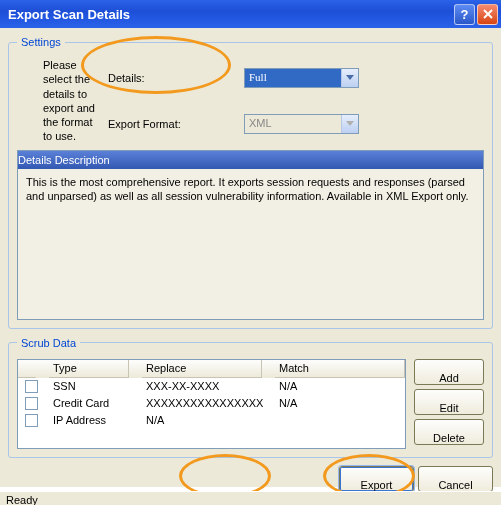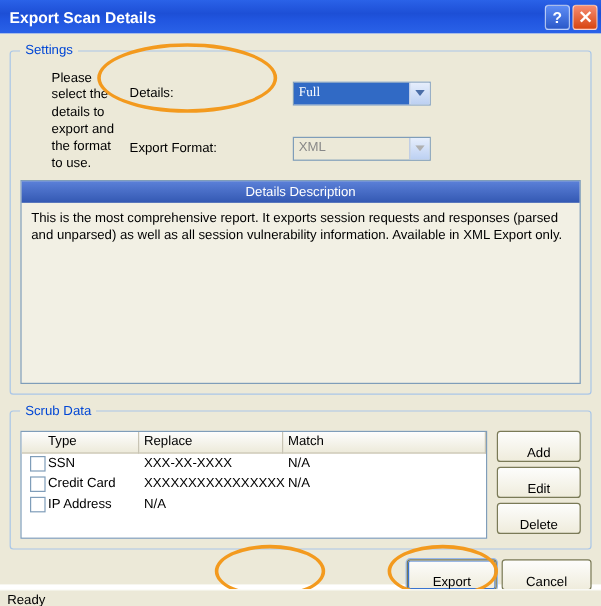--- a/index.html
+++ b/index.html
@@ -106,21 +106,21 @@
 
   
   .desc-box {
     border:1px solid #7f9db9;
     background:#f2f0e4;
     margin-top:6px;
   }
   .desc-head {
     background: linear-gradient(to bottom,#5b80d8,#3358b2);
     color:#fff;
-    text-align:center;
+    text-align:left;
     font-size:11px;
     padding:3px 0;
   }
   .desc-body {
     padding:6px 8px;
     min-height:150px;
     font-size:11px;
     color:#000;
     line-height:1.3;
   }
@@ -134,20 +134,21 @@
     flex:1;
     background:#fff;
     border:1px solid #7f9db9;
     height:90px;
     overflow:hidden;
   }
   .lv-header, .lv-row {
     display:grid;
     grid-template-columns: 18px 80px 120px 1fr;
     align-items:center;
+    gap:13px;
   }
   .lv-header {
     background: linear-gradient(to bottom,#fdfdfd,#ece9d8);
     height:18px;
     font-size:11px;
   }
   .lv-header > div {
     border-right:1px solid #c8c4b4;
     padding:2px 4px;
     height:100%;

